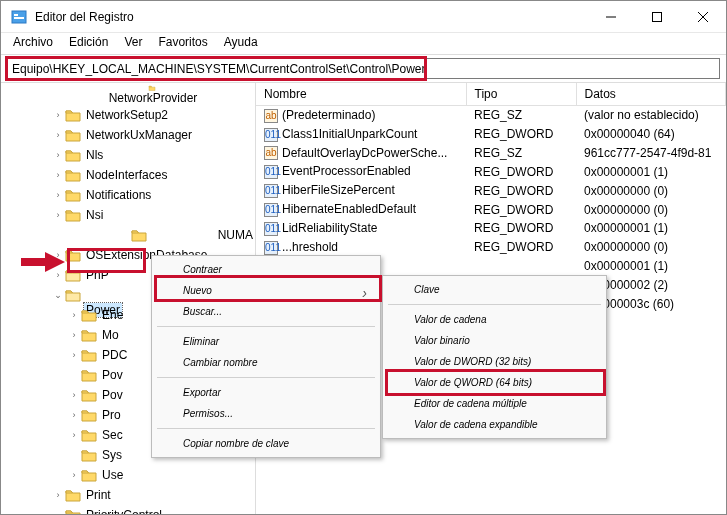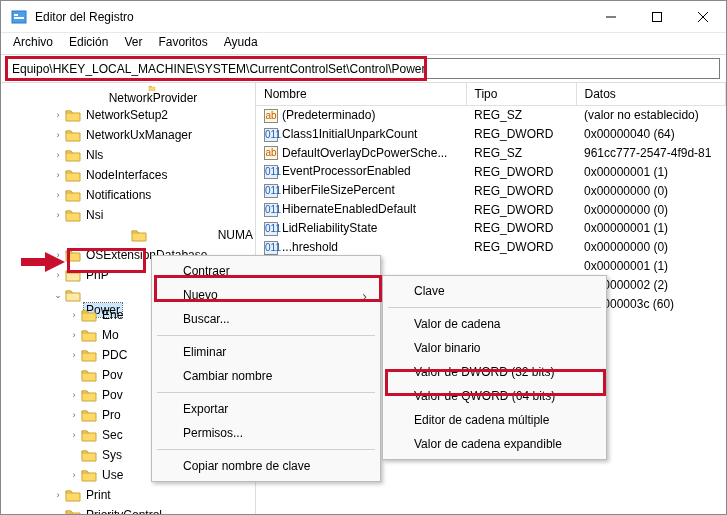--- a/index.html
+++ b/index.html
@@ -34,21 +34,21 @@
 .listwrap table { border-collapse: collapse; width: 100%; }
 .listwrap th { text-align: left; font-weight: normal; padding: 4px 8px; border-right: 1px solid #e0e0e0; border-bottom: 1px solid #e0e0e0; background: #fff; position: sticky; top: 0; }
 .listwrap td { padding: 2px 8px; white-space: nowrap; }
 .valicon { width: 14px; height: 14px; display: inline-block; vertical-align: middle; margin-right: 4px; border: 1px solid #888; font-size: 10px; text-align: center; line-height: 12px; }
 .valicon.str { background:#fff6e0; color:#c06000; }
 .valicon.bin { background:#e6f0fb; color:#2060c0; }
 
 .arrow { position: absolute; left: 20px; top: 167px; pointer-events: none; }
 
 .ctxmenu { position: absolute; background: #f9f9f9; border: 1px solid #bcbcbc; box-shadow: 2px 2px 4px rgba(0,0,0,.25); padding: 3px; z-index: 10; }
-.ctxmenu .item { padding: 5px 30px 5px 28px; cursor: pointer; white-space: nowrap; font-size: 12px; }
+.ctxmenu .item { padding: 5px 30px 5px 28px; cursor: pointer; white-space: nowrap; font-size: 10px; font-style: italic; }
 .ctxmenu .item.arrowed::after { content: "›"; position: absolute; right: 10px; font-size: 14px; color:#555; }
 .ctxmenu .sep { height: 1px; background: #d0d0d0; margin: 4px 2px; }
 
 .hlbox { position: absolute; border: 3px solid #c8102e; pointer-events: none; z-index: 20; }
 </style>
 </head>
 <body>
 
 <div class="titlebar">
   <svg class="icon" viewBox="0 0 16 16">

